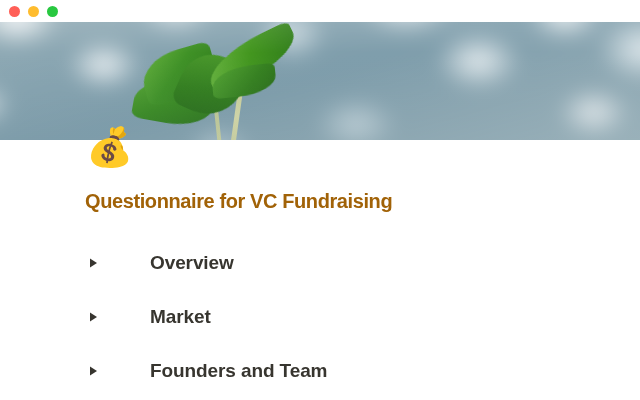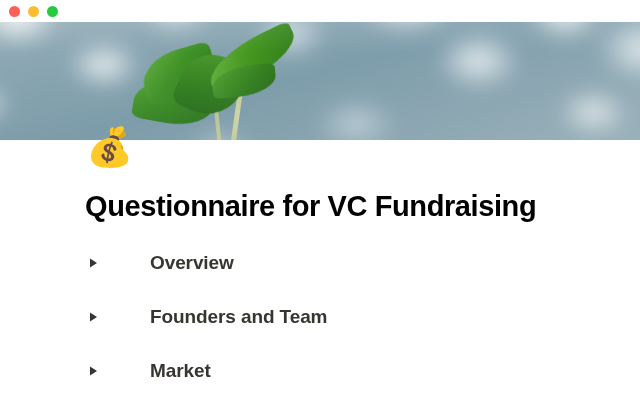--- a/index.html
+++ b/index.html
@@ -141,24 +141,24 @@
     line-height: 1;
     font-family: "DejaVu Sans", sans-serif;
     user-select: none;
   }
 
   .page-title {
     position: absolute;
     left: 85px;
     top: 50px;
     margin: 0;
-    font-size: 29px;
+    font-size: 20px;
     font-weight: bold;
     letter-spacing: -0.4px;
-    color: #000000;
+    color: #a16207;
     font-family: "Liberation Sans", sans-serif;
     white-space: nowrap;
   }
 
   .toggle-list {
     position: absolute;
     left: 85px;
     top: 108px;
     width: 480px;
   }
@@ -230,27 +230,27 @@
         </span>
         <span class="toggle-label">Overview</span>
       </div>
 
       <div class="toggle-row">
         <span class="toggle-arrow">
           <svg width="9" height="10" viewBox="0 0 9 10" aria-hidden="true">
             <path d="M1 0.6 L8 5 L1 9.4 Z" fill="#37352f"></path>
           </svg>
         </span>
-        <span class="toggle-label">Founders and Team</span>
+        <span class="toggle-label">Market</span>
       </div>
 
       <div class="toggle-row">
         <span class="toggle-arrow">
           <svg width="9" height="10" viewBox="0 0 9 10" aria-hidden="true">
             <path d="M1 0.6 L8 5 L1 9.4 Z" fill="#37352f"></path>
           </svg>
         </span>
-        <span class="toggle-label">Market</span>
+        <span class="toggle-label">Founders and Team</span>
       </div>
 
     </div>
   </div>
 </div>
 
 </body></html>

